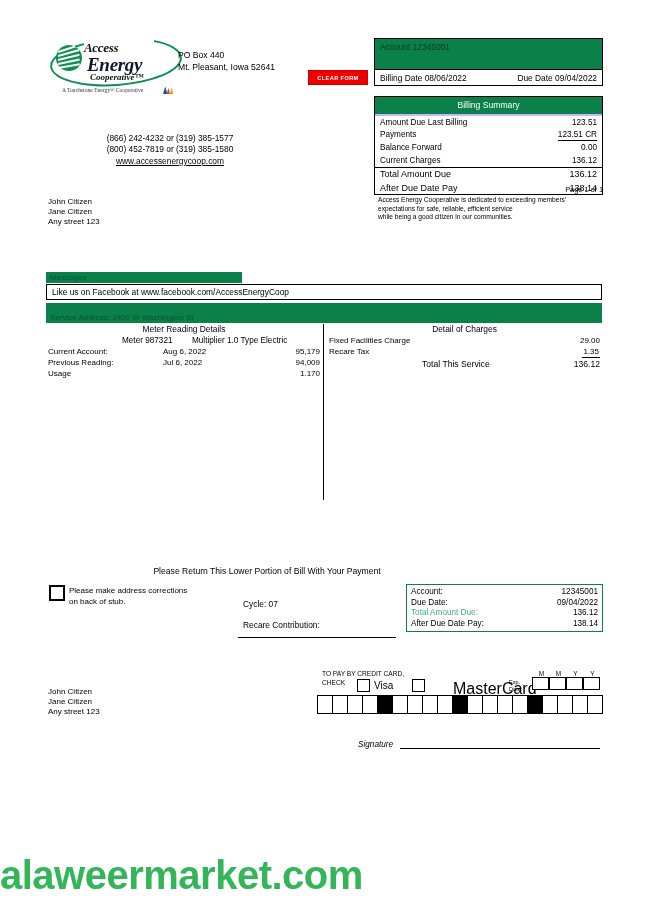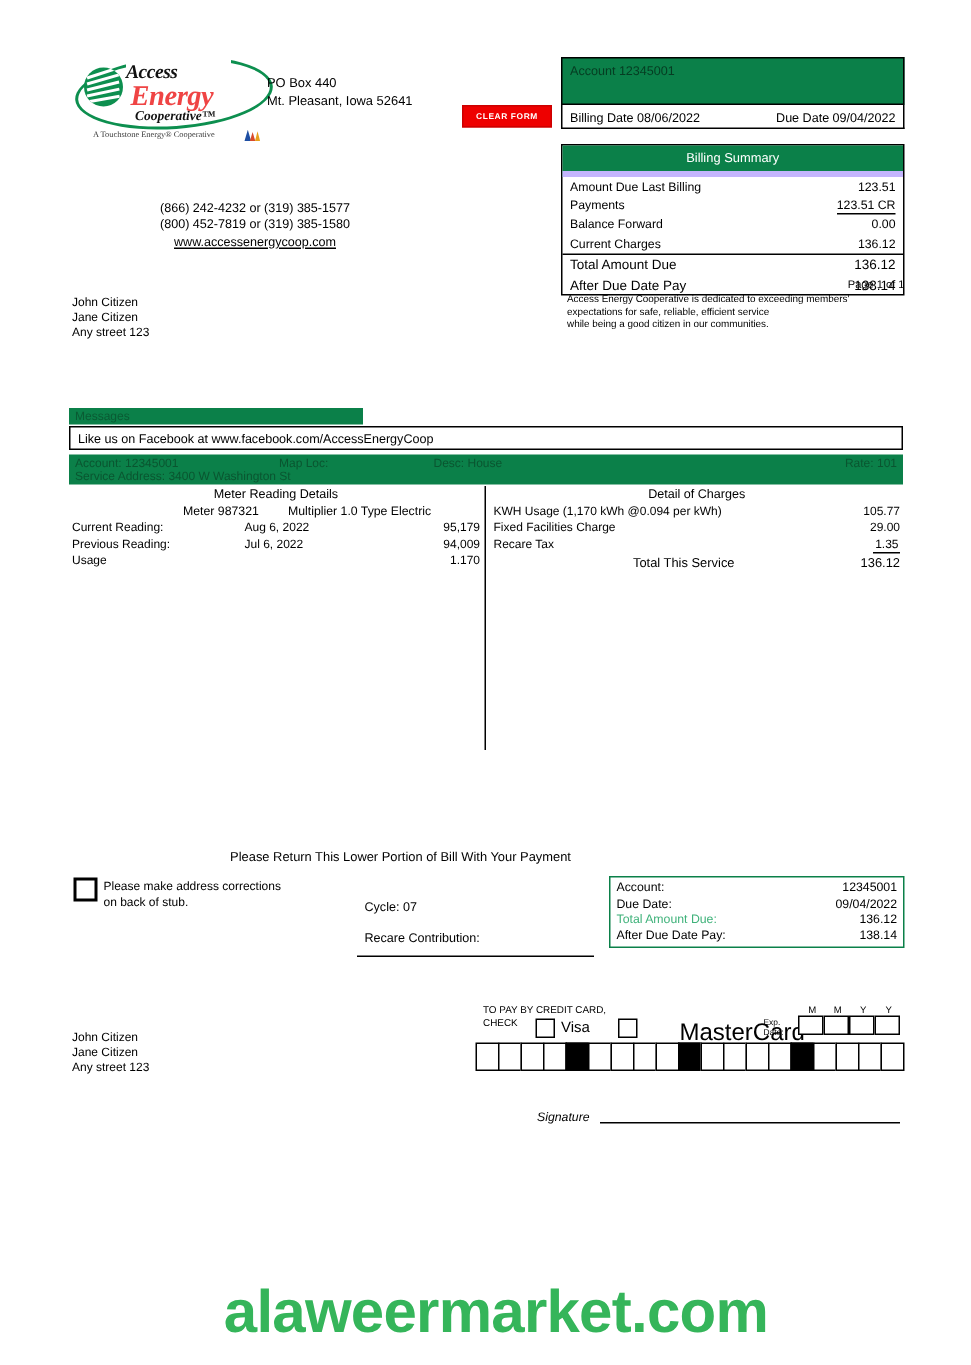--- a/index.html
+++ b/index.html
@@ -68,21 +68,21 @@
   }
   #logo-word-energy {
     position: absolute;
     left: 43px; top: 19px;
     font-family: "Liberation Serif", serif;
     font-style: italic;
     font-weight: bold;
     font-size: 19px;
     line-height: 19px;
     letter-spacing: -0.3px;
-    color: #ef4444;
+    color: #0f172a;
   }
   #logo-word-coop {
     position: absolute;
     left: 46px; top: 37px;
     font-family: "Liberation Serif", serif;
     font-style: italic;
     font-weight: bold;
     font-size: 9px;
     line-height: 9px;
     color: #111;
@@ -179,21 +179,21 @@
     width: 229px;
     border: 1px solid #000;
     box-sizing: border-box;
   }
   #billing-summary .bs-title {
     background: #0b8049;
     color: #ffffff;
     text-align: center;
     font-size: 8.6px;
     padding: 3px 0 4px 0;
-    border-bottom: 4px solid #c4b5fd;
+    border-bottom: 2px solid #c4b5fd;
   }
   #billing-summary .bs-row {
     display: flex;
     font-size: 8.2px;
     padding: 0.7px 5px;
     line-height: 11px;
   }
   #billing-summary .bs-row .lbl { flex: 1; }
   #billing-summary .bs-row .val { text-align: right; }
   #billing-summary .bs-row.underline-val .val {
@@ -442,21 +442,21 @@
   #sig-line {
     left: 400px; top: 748px;
     width: 200px; height: 0;
     border-top: 1.5px solid #000;
   }
 
   
   #watermark {
     left: 0; top: 853px;
     width: 512px;
-    text-align: right;
+    text-align: left;
     font-size: 40px;
     font-weight: bold;
     color: #35b55a;
     letter-spacing: -0.5px;
   }
 </style>
 </head>
 <body>
 
 <div class="page">
@@ -535,60 +535,50 @@
 
   <div class="abs" id="page-of">Page 1 of 1</div>
   <div class="abs" id="mission-text">Access Energy Cooperative is dedicated to exceeding members'
 expectations for safe, reliable, efficient service
 while being a good citizen in our communities.</div>
 
   <div class="abs" id="messages-title">Messages</div>
   <div class="abs" id="messages-box">Like us on Facebook at www.facebook.com/AccessEnergyCoop</div>
 
   <div class="abs" id="service-bar">
-    <div class="line1">
-      <span class="sb-account">Account:  12345001</span>
-      <span class="sb-maploc">Map Loc:</span>
-      <span class="sb-desc">Desc:  House</span>
-      <span class="sb-rate">Rate:  101</span>
-    </div>
     <div class="line2">Service Address:  3400 W Washington St</div>
   </div>
 
   <div class="abs" id="col-divider"></div>
 
   <div class="abs" id="meter-section">
     <div class="section-title">Meter Reading Details</div>
     <div id="meter-head">
       <span class="mh-meter">Meter 987321</span>
       <span class="mh-mult">Multiplier 1.0 Type Electric</span>
     </div>
     <div class="meter-line">
-      <span class="m-label">Current Reading:</span>
+      <span class="m-label">Current Account:</span>
       <span class="m-mid">Aug 6, 2022</span>
       <span class="m-val">95,179</span>
     </div>
     <div class="meter-line">
       <span class="m-label">Previous Reading:</span>
       <span class="m-mid">Jul 6, 2022</span>
       <span class="m-val">94,009</span>
     </div>
     <div class="meter-line">
       <span class="m-label">Usage</span>
       <span class="m-mid"></span>
       <span class="m-val">1.170</span>
     </div>
   </div>
 
   <div class="abs" id="charges-section">
     <div class="section-title">Detail of Charges</div>
-    <div class="charge-line">
-      <span class="c-label">KWH Usage (1,170 kWh @0.094 per kWh)</span>
-      <span class="c-val">105.77</span>
-    </div>
     <div class="charge-line">
       <span class="c-label">Fixed Facilities Charge</span>
       <span class="c-val">29.00</span>
     </div>
     <div class="charge-line ruled">
       <span class="c-label">Recare Tax</span>
       <span class="c-val">1.35</span>
     </div>
     <div id="total-service-line">
       <span class="ts-label">Total This Service</span>

